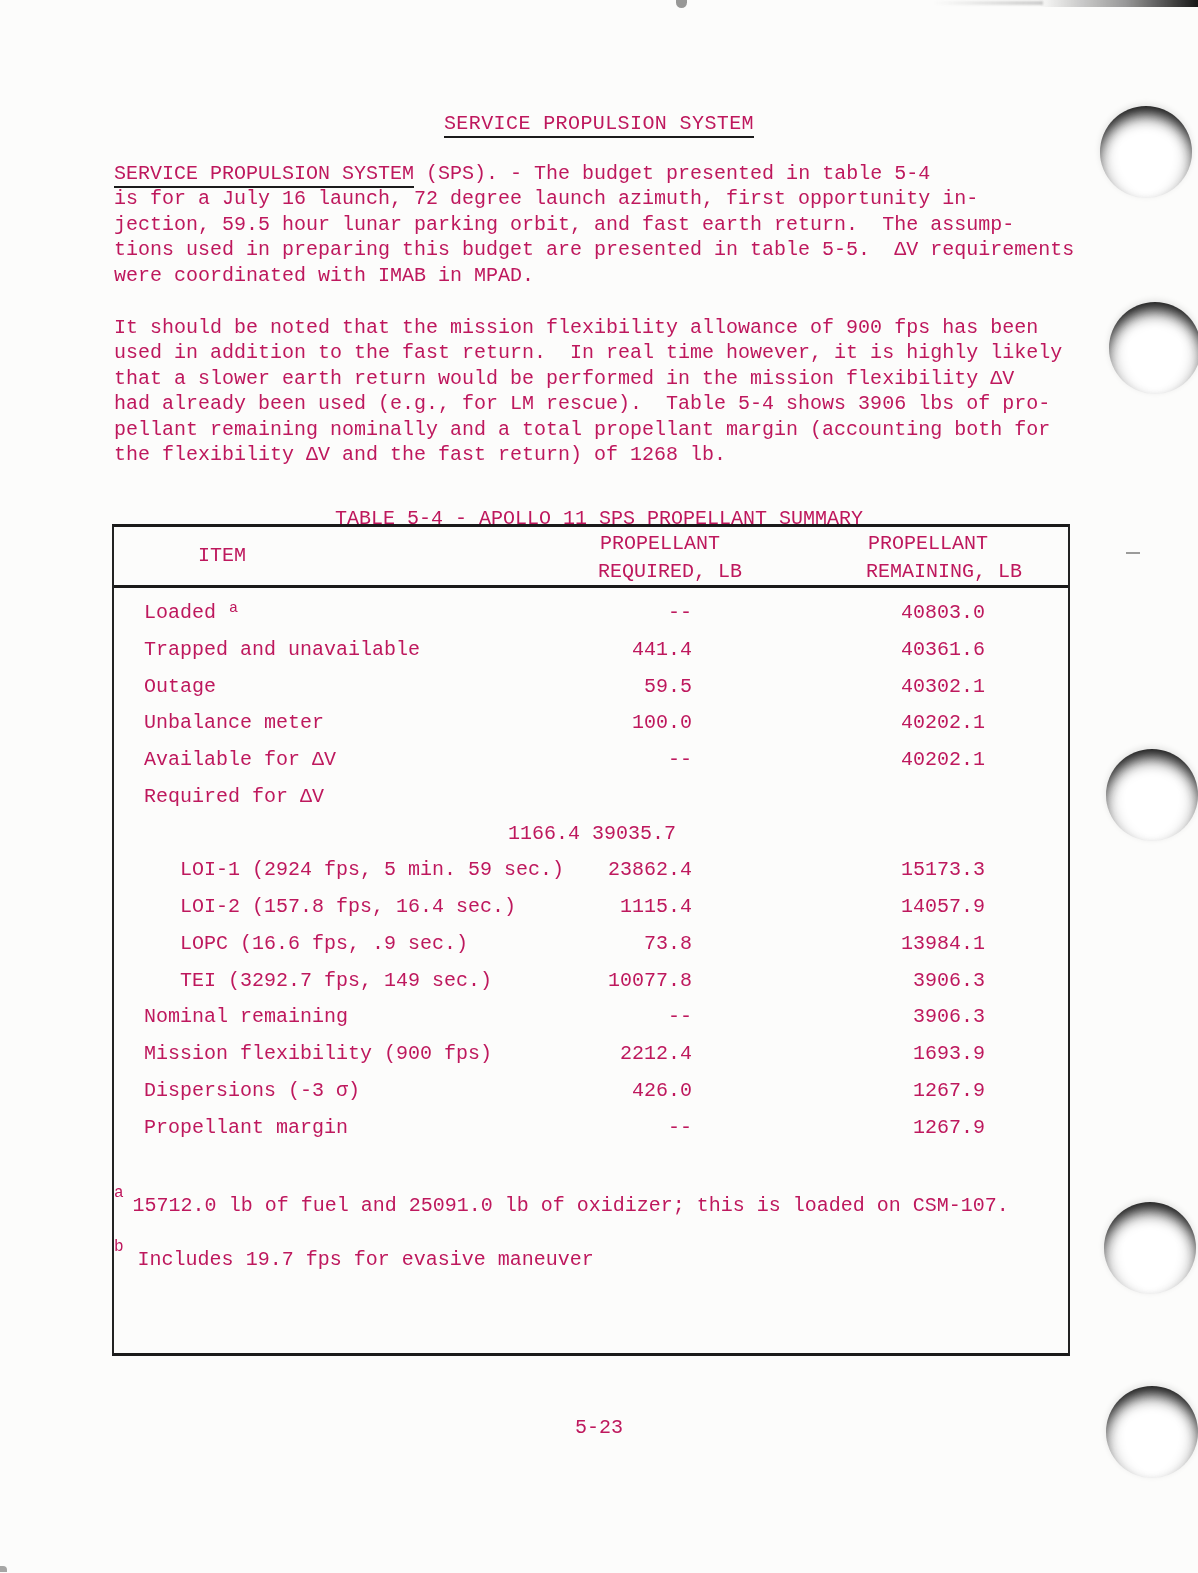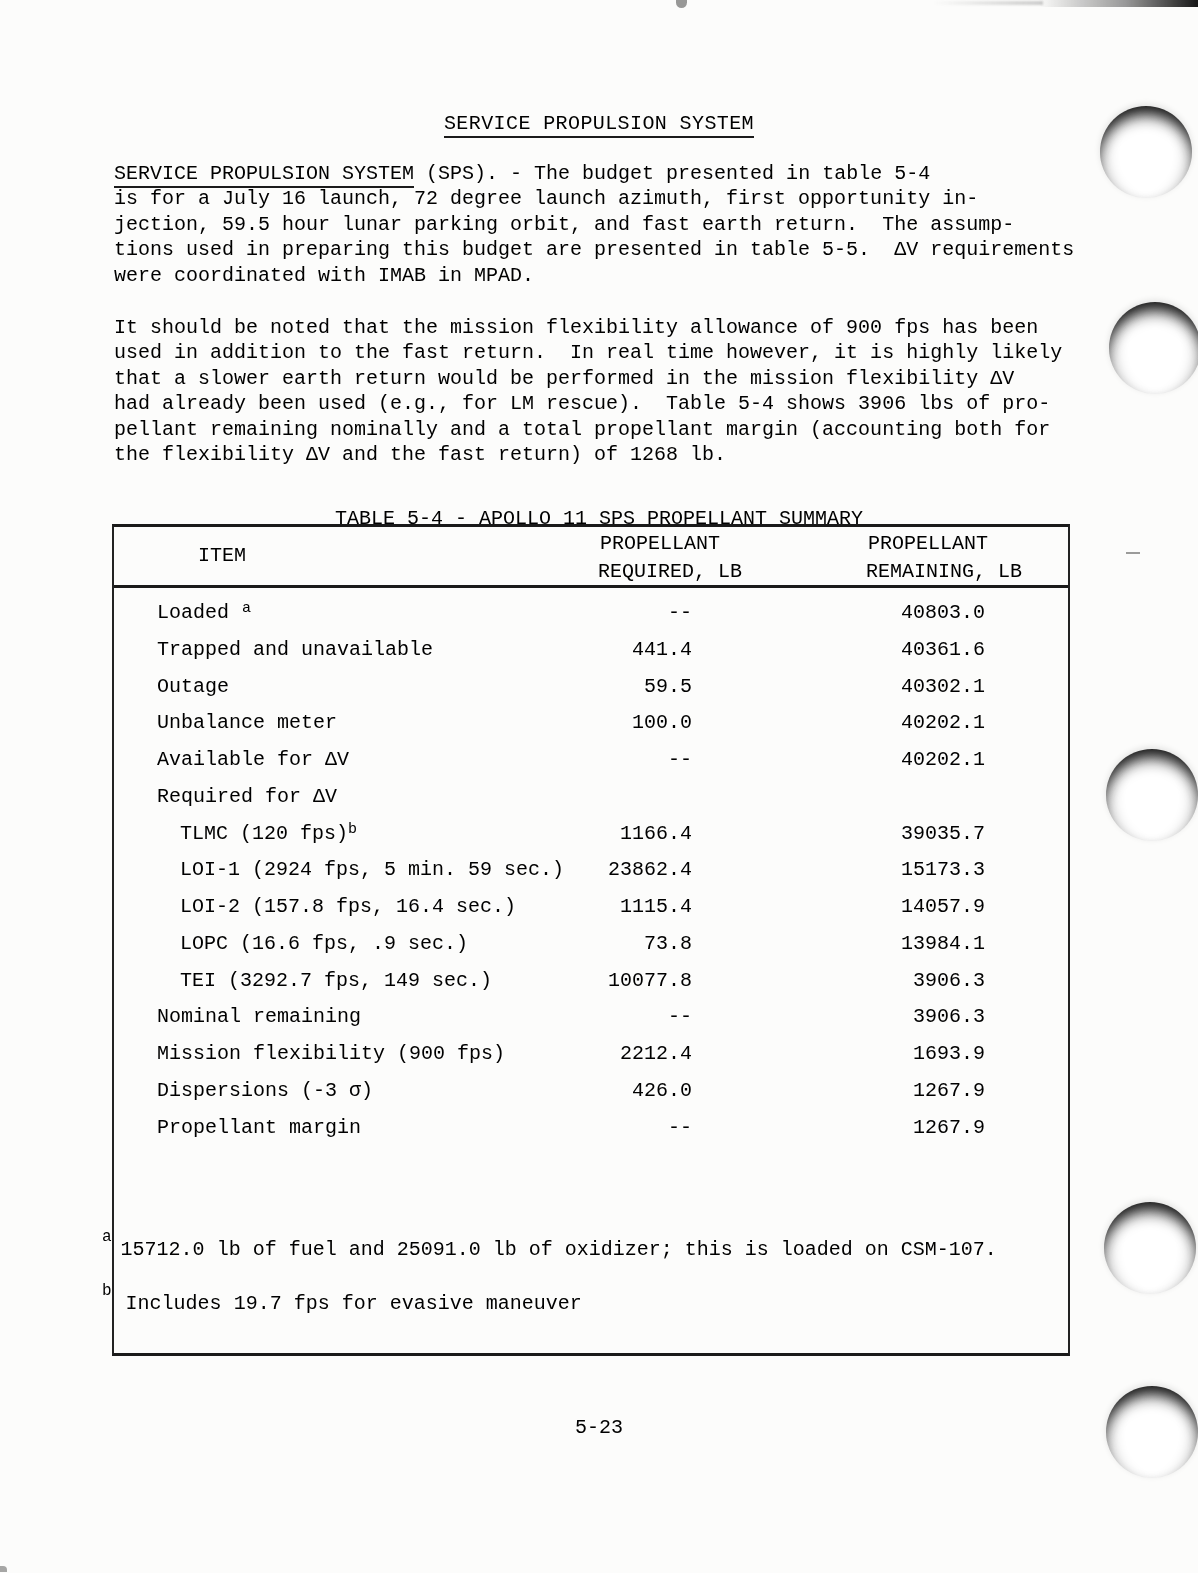--- a/index.html
+++ b/index.html
@@ -1,21 +1,21 @@
 <!DOCTYPE html>
 <html><head>
 <meta charset="utf-8">
 <style>
   html,body { margin:0; padding:0; background:#e8e8e8; }
   .page {
     position:relative;
     width:1198px; height:1573px;
     margin:0 auto;
     background:#fcfcfb;
-    color:#000000;
+    color:#be185d;
     font-family:"Liberation Mono","DejaVu Sans Mono",monospace;
     font-size:20px;
     overflow:hidden;
   }
   .line { white-space:pre; height:25.4px; line-height:25.4px; }
   .u { border-bottom:2px solid #1b1b1b; padding-bottom:1px; }
 
   .doc-title {
     position:absolute; top:112px; left:0; width:100%;
     text-align:center; letter-spacing:0.4px;
@@ -47,29 +47,29 @@
   .th-req1 { left:486px; } .th-req2 { left:484px; }
   .th-rem1 { left:754px; } .th-rem2 { left:752px; }
 
   .tbody { padding-top:7px; }
   .trow {
     display:grid;
     grid-template-columns:478px 112px 1fr;
     height:36.75px; line-height:36.75px;
     white-space:pre;
   }
-  .c-item { padding-left:43px; }
+  .c-item { padding-left:30px; }
   .trow.indent .c-item { padding-left:66px; }
   .c-req { text-align:right; padding-right:12px; }
   .c-rem { text-align:right; padding-right:83px; }
   .rsup { font-size:15px; position:relative; top:2px; line-height:0; }
   .rsup:empty { display:none; }
   .rsup.gap { margin-left:13px; }
 
-  .footnote { position:absolute; left:102px; white-space:pre;margin-top:44px; }
+  .footnote { position:absolute; left:114px; white-space:pre; }
   .fn-a { top:1190px; }
   .fn-b { top:1244px; }
   .fn-marker { font-size:16px; position:relative; top:-6px; margin-right:9px; }
   .fn-b .fn-marker { margin-right:14px; }
 
   .page-number {
     position:absolute; top:1416px; left:0; width:100%;
     text-align:center;
   }
 
@@ -186,21 +186,20 @@
         <div class="c-rem">40202.1</div>
       </div>
 
       <div class="trow">
         <div class="c-item"><span>Required for ΔV</span></div>
         <div class="c-req"></div>
         <div class="c-rem"></div>
       </div>
 
       <div class="trow indent">
-        <div class="c-item"><span>TLMC (120 fps)</span><sup class="rsup">b</sup></div>
         <div class="c-req">1166.4</div>
         <div class="c-rem">39035.7</div>
       </div>
 
       <div class="trow indent">
         <div class="c-item"><span>LOI-1 (2924 fps, 5 min. 59 sec.)</span></div>
         <div class="c-req">23862.4</div>
         <div class="c-rem">15173.3</div>
       </div>
 

